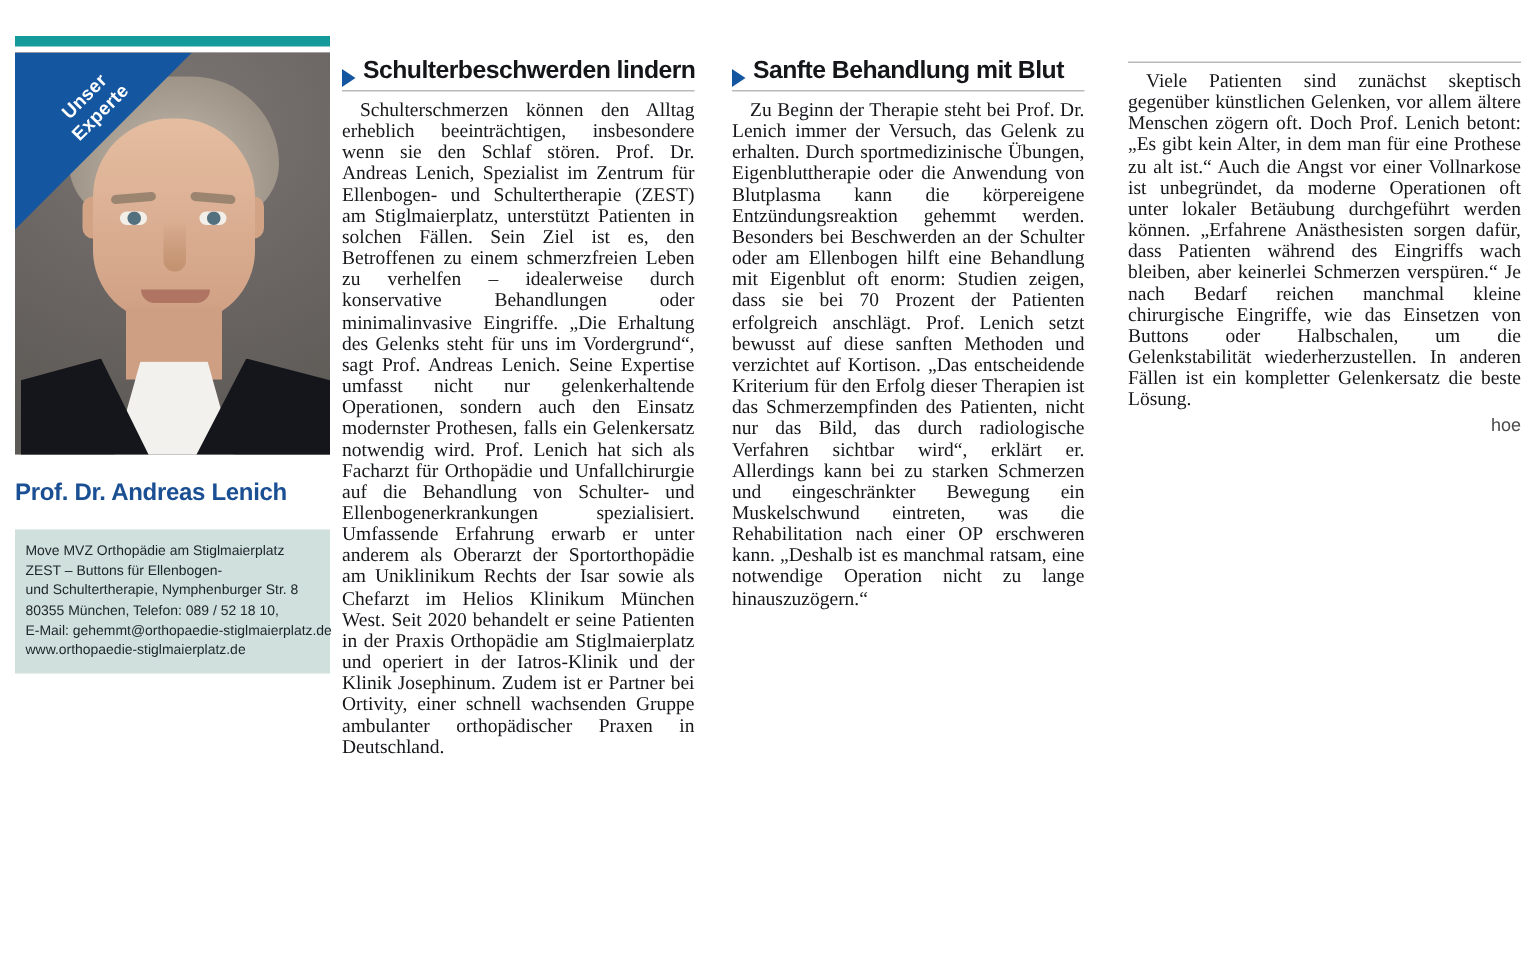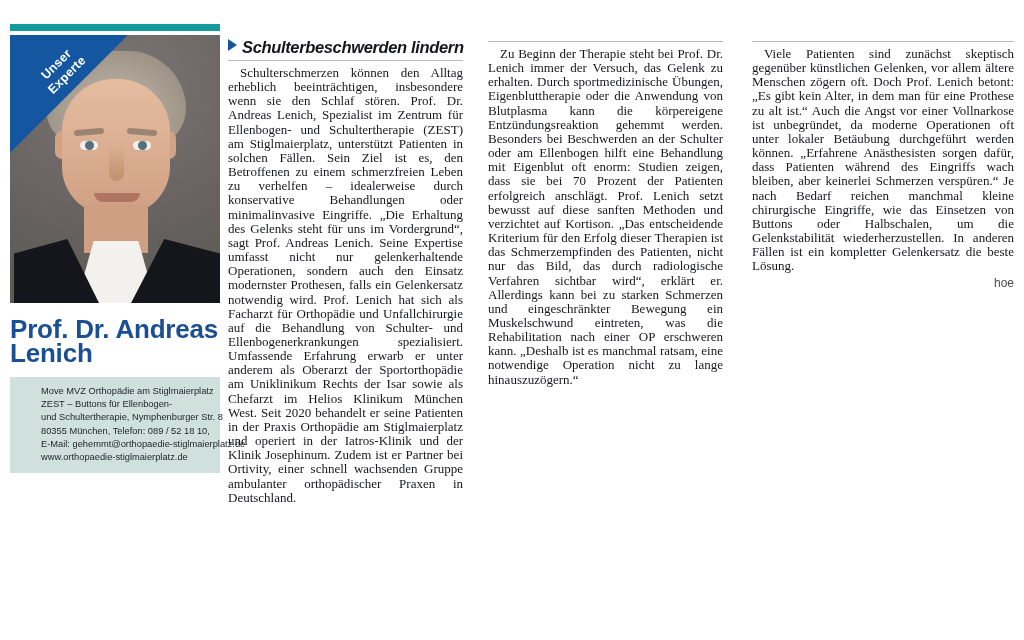--- a/index.html
+++ b/index.html
@@ -129,58 +129,57 @@
     font-size:12.5px;
     line-height:15px;
     letter-spacing:.2px;
   }
 
   .expert-name{
     margin-top:14px;
     color:#1a4f93;
     font-family:"Liberation Sans", sans-serif;
     font-weight:bold;
-    font-size:26px;
+    font-size:16px;
     line-height:24px;
     width:210px;
     letter-spacing:-.2px;
   }
   .contact-box{
     margin-top:12px;
     width:196px;
     padding:8px 7px 9px 7px;
     background:#cfe0dd;
     color:#1b2327;
     font-family:"Liberation Sans", sans-serif;
     font-size:9.3px;
     line-height:13.2px;
   }
-  .contact-box div{white-space:nowrap;margin-left:24px;}
+  .contact-box div{white-space:nowrap;}
 
   
   .col{
     position:absolute;
     top:38px;
   }
   .col-1{left:228px;width:235px;}
   .col-2{left:488px;width:235px;}
   .col-3{left:752px;width:262px;}
 
   .headline{
     font-family:"Liberation Sans", sans-serif;
     font-weight:bold;
     font-size:16.5px;
     line-height:19px;
     color:#15161a;
     letter-spacing:-.35px;
     white-space:nowrap;
     display:flex;
-    align-items:flex-start;
+    align-items:flex-end;
     gap:5px;
-    font-style:italic;
   }
   .bullet-tri{
     display:inline-block;
     width:0;height:0;
     border-left:9px solid #1457a0;
     border-top:6px solid transparent;
     border-bottom:6px solid transparent;
     flex:0 0 auto;
     position:relative;
     top:1px;
@@ -260,20 +259,24 @@
   <div class="col col-1">
     <div class="headline">
       <span class="bullet-tri"></span>
       <span>Schulterbeschwerden lindern</span>
     </div>
     <div class="rule"></div>
     <div class="body-text">Schulterschmerzen können den Alltag erheblich beeinträchtigen, insbesondere wenn sie den Schlaf stören. Prof. Dr. Andreas Lenich, Spezialist im Zentrum für Ellenbogen- und Schultertherapie (ZEST) am Stiglmaierplatz, unterstützt Patienten in solchen Fällen. Sein Ziel ist es, den Betroffenen zu einem schmerzfreien Leben zu verhelfen – idealerweise durch konservative Behandlungen oder minimalinvasive Eingriffe. „Die Erhaltung des Gelenks steht für uns im Vordergrund“, sagt Prof. Andreas Lenich. Seine Expertise umfasst nicht nur gelenkerhaltende Operationen, sondern auch den Einsatz modernster Prothesen, falls ein Gelenkersatz notwendig wird. Prof. Lenich hat sich als Facharzt für Orthopädie und Unfallchirurgie auf die Behandlung von Schulter- und Ellenbogenerkrankungen spezialisiert. Umfassende Erfahrung erwarb er unter anderem als Oberarzt der Sportorthopädie am Uniklinikum Rechts der Isar sowie als Chefarzt im Helios Klinikum München West. Seit 2020 behandelt er seine Patienten in der Praxis Orthopädie am Stiglmaierplatz und operiert in der Iatros-Klinik und der Klinik Josephinum. Zudem ist er Partner bei Ortivity, einer schnell wachsenden Gruppe ambulanter orthopädischer Praxen in Deutschland.</div>
   </div>
 
   <div class="col col-2">
+    <div class="headline">
+      <span class="bullet-tri"></span>
+      <span>Sanfte Behandlung mit Blut</span>
+    </div>
     <div class="rule"></div>
     <div class="body-text">Zu Beginn der Therapie steht bei Prof. Dr. Lenich immer der Versuch, das Gelenk zu erhalten. Durch sportmedizinische Übungen, Eigenbluttherapie oder die Anwendung von Blutplasma kann die körpereigene Entzündungsreaktion gehemmt werden. Besonders bei Beschwerden an der Schulter oder am Ellenbogen hilft eine Behandlung mit Eigenblut oft enorm: Studien zeigen, dass sie bei 70 Prozent der Patienten erfolgreich anschlägt. Prof. Lenich setzt bewusst auf diese sanften Methoden und verzichtet auf Kortison. „Das entscheidende Kriterium für den Erfolg dieser Therapien ist das Schmerzempfinden des Patienten, nicht nur das Bild, das durch radiologische Verfahren sichtbar wird“, erklärt er. Allerdings kann bei zu starken Schmerzen und eingeschränkter Bewegung ein Muskelschwund eintreten, was die Rehabilitation nach einer OP erschweren kann. „Deshalb ist es manchmal ratsam, eine notwendige Operation nicht zu lange hinauszuzögern.“</div>
   </div>
 
   <div class="col col-3">
     <div class="rule"></div>
     <div class="body-text">Viele Patienten sind zunächst skeptisch gegenüber künstlichen Gelenken, vor allem ältere Menschen zögern oft. Doch Prof. Lenich betont: „Es gibt kein Alter, in dem man für eine Prothese zu alt ist.“ Auch die Angst vor einer Vollnarkose ist unbegründet, da moderne Operationen oft unter lokaler Betäubung durchgeführt werden können. „Erfahrene Anästhesisten sorgen dafür, dass Patienten während des Eingriffs wach bleiben, aber keinerlei Schmerzen verspüren.“ Je nach Bedarf reichen manchmal kleine chirurgische Eingriffe, wie das Einsetzen von Buttons oder Halbschalen, um die Gelenkstabilität wiederherzustellen. In anderen Fällen ist ein kompletter Gelenkersatz die beste Lösung.</div>
     <div class="byline">hoe</div>
   </div>
 

